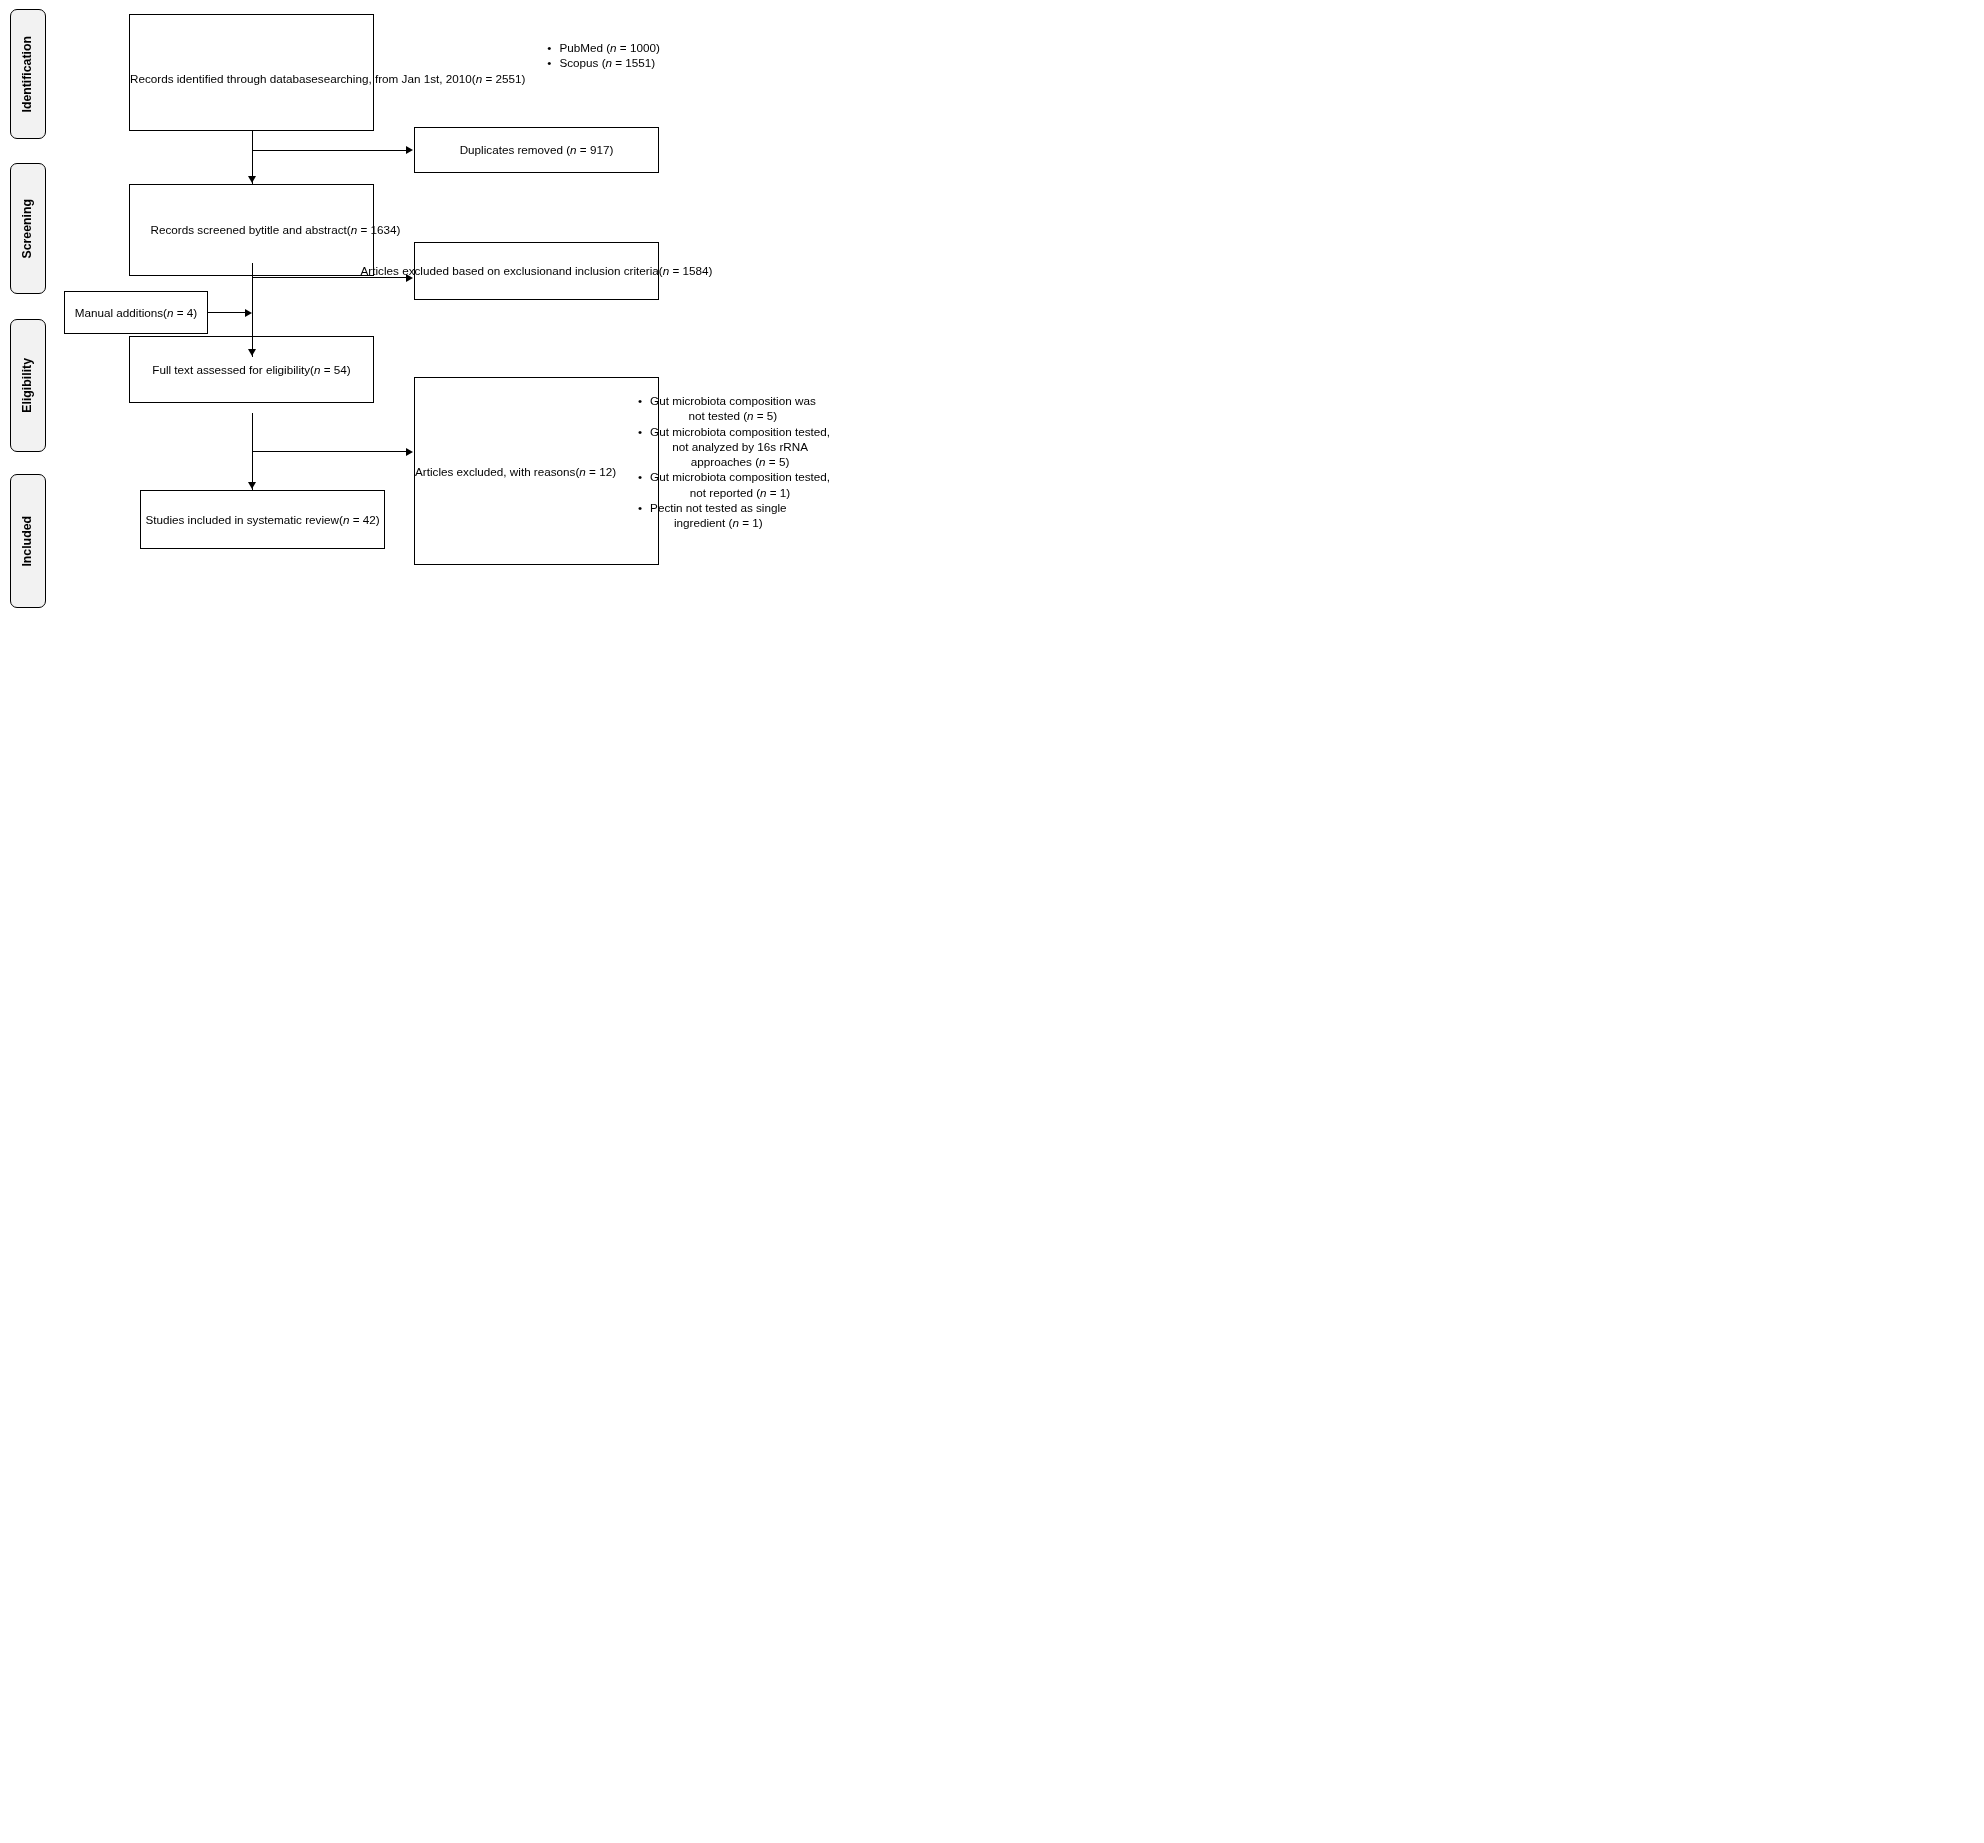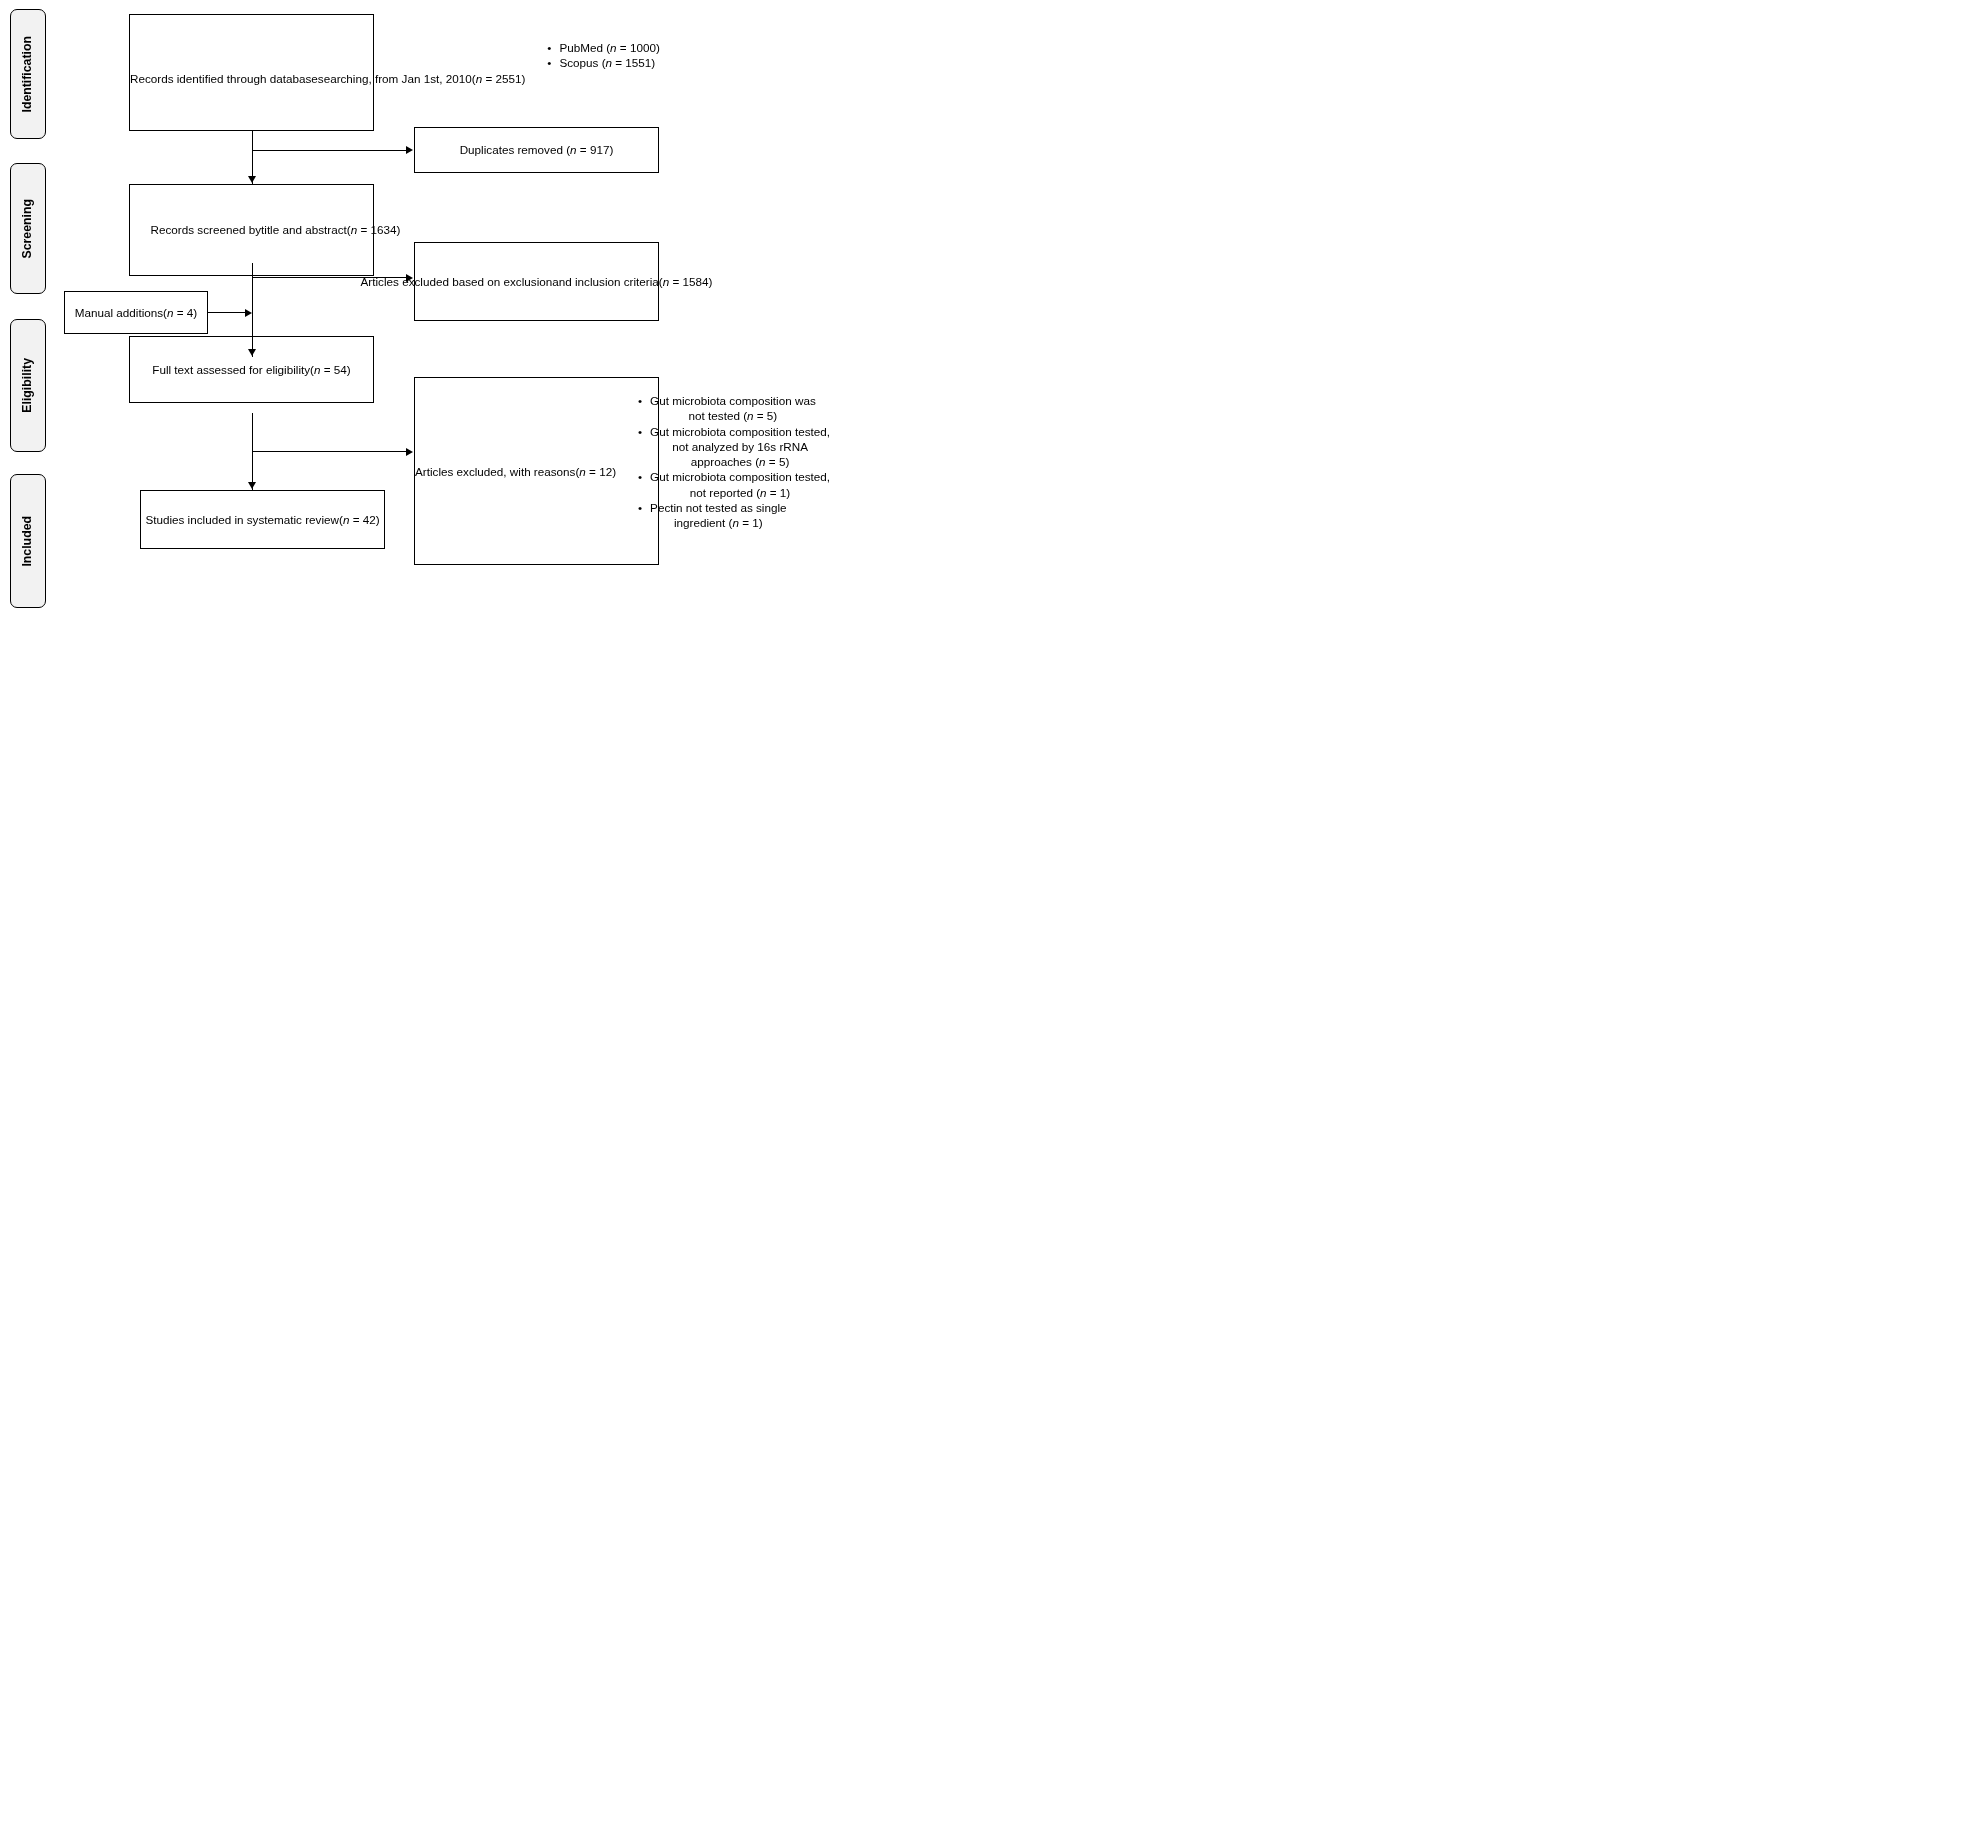--- a/index.html
+++ b/index.html
@@ -87,21 +87,21 @@
   <div class="fbox" style="left:414px;top:127px;width:245px;height:46px;">
     <div class="line">Duplicates removed (<i>n</i> = 917)</div>
   </div>
 
   <div class="fbox" style="left:129px;top:184px;width:245px;height:92px;padding-left:48px;">
     <div class="line">Records screened by</div>
     <div class="line">title and abstract</div>
     <div class="line">(<i>n</i> = 1634)</div>
   </div>
 
-  <div class="fbox" style="left:414px;top:242px;width:245px;height:79px;">
+  <div class="fbox" style="left:414px;top:242px;width:245px;height:58px;">
     <div class="line">Articles excluded based on exclusion</div>
     <div class="line">and inclusion criteria</div>
     <div class="line">(<i>n</i> = 1584)</div>
   </div>
 
   <div class="fbox" style="left:64px;top:291px;width:144px;height:43px;">
     <div class="line">Manual additions</div>
     <div class="line">(<i>n</i> = 4)</div>
   </div>
 

